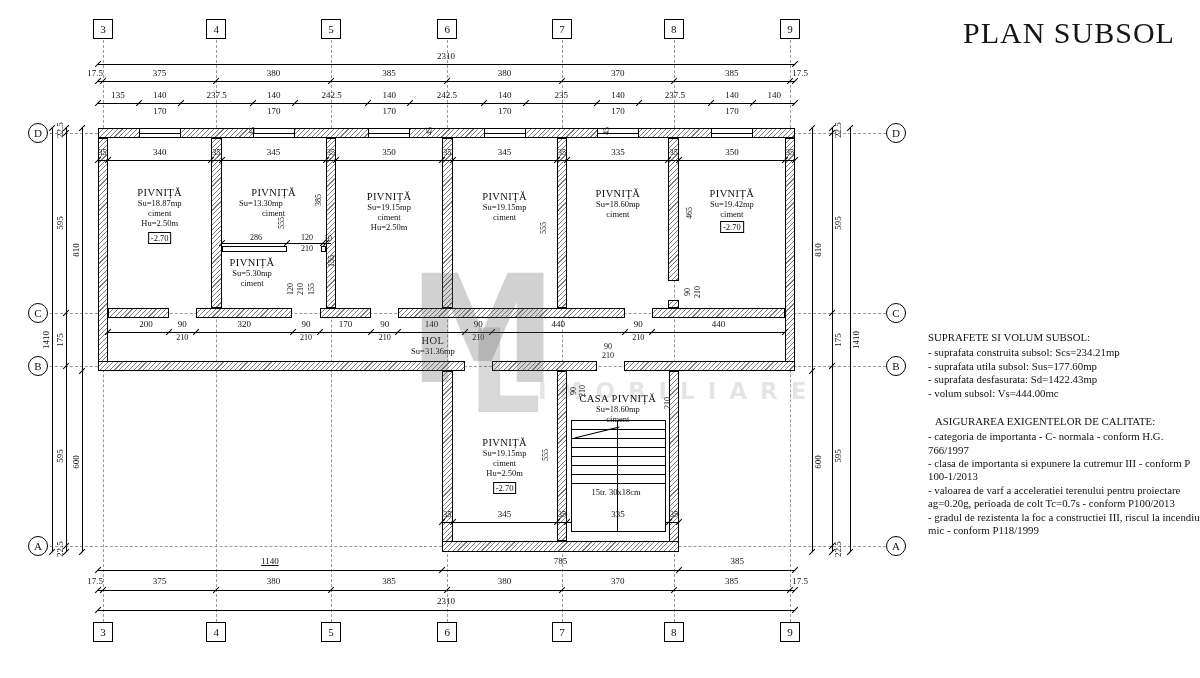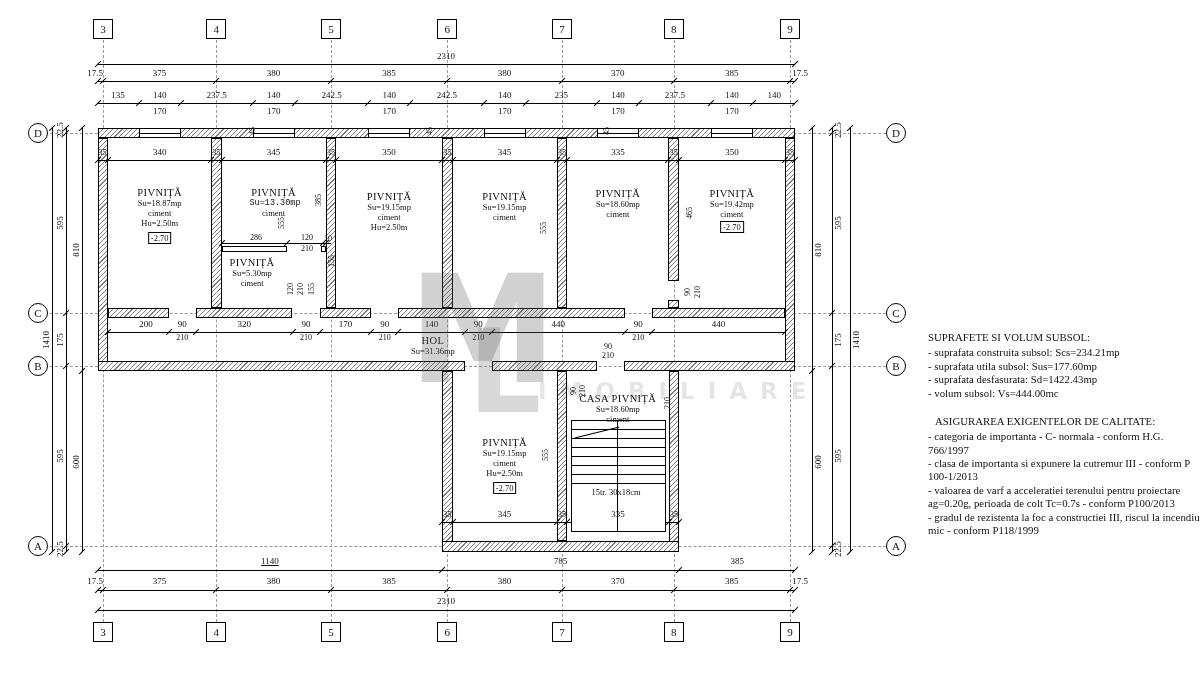--- a/index.html
+++ b/index.html
@@ -31,20 +31,21 @@
        font-size:11px;display:flex;align-items:center;justify-content:center;transform:translate(-50%,-50%);z-index:6;}
   .bub.circ{border-radius:50%;}
   .stair{position:absolute;box-sizing:border-box;border:1px solid #000;z-index:3;background:#fff;}
   .sline{position:absolute;background:#000;z-index:3;}
   .wm{position:absolute;z-index:9;pointer-events:none;font-family:"DejaVu Sans",sans-serif;font-weight:bold;white-space:nowrap;}
 </style>
 </head>
 <body>
 
 <div id="app">
+  <div class="title">PLAN SUBSOL</div>
   <div id="plan">
       <div class="ax v" style="left: 103px; top: 40px; width: 0px; height: 582px;"></div>
       <div class="ax v" style="left: 216.3px; top: 40px; width: 0px; height: 582px;"></div>
       <div class="ax v" style="left: 331px; top: 40px; width: 0px; height: 582px;"></div>
       <div class="ax v" style="left: 447.3px; top: 40px; width: 0px; height: 582px;"></div>
       <div class="ax v" style="left: 562px; top: 40px; width: 0px; height: 582px;"></div>
       <div class="ax v" style="left: 673.7px; top: 40px; width: 0px; height: 582px;"></div>
       <div class="ax v" style="left: 790px; top: 40px; width: 0px; height: 582px;"></div>
       <div class="ax h" style="left: 50px; top: 133px; width: 836px; height: 0px;"></div>
       <div class="ax h" style="left: 50px; top: 313px; width: 836px; height: 0px;"></div>
@@ -349,21 +350,21 @@
       <div class="lb sm" style="left: 328px; top: 238px;">10</div>
       <div class="lb sm" style="left: 307px; top: 248px;">210</div>
       <div class="lb sm" style="left: 608px; top: 346px;">90</div>
       <div class="lb sm" style="left: 608px; top: 355px;">210</div>
       <div class="lb rname" style="left: 159.7px; top: 192px;">PIVNIȚĂ</div>
       <div class="lb rline" style="left: 159.7px; top: 203px;">Su=18.87mp</div>
       <div class="lb rline" style="left: 159.7px; top: 213px;">ciment</div>
       <div class="lb rline" style="left: 159.7px; top: 223px;">Hu=2.50m</div>
       <div class="lb lvl" style="left: 159.7px; top: 238px;">-2.70</div>
       <div class="lb rname" style="left: 273.6px; top: 192px;">PIVNIȚĂ</div>
-      <div class="lb rline" style="left: 275px; top: 203px; font-family: Liberation Mono, monospace;">Su=13.30mp</div>
+      <div class="lb rline" style="left: 261px; top: 203px;">Su=13.30mp</div>
       <div class="lb rline" style="left: 273.6px; top: 213px;">ciment</div>
       <div class="lb rname" style="left: 252px; top: 262px;">PIVNIȚĂ</div>
       <div class="lb rline" style="left: 252px; top: 273px;">Su=5.30mp</div>
       <div class="lb rline" style="left: 252px; top: 283px;">ciment</div>
       <div class="lb rname" style="left: 389.1px; top: 196px;">PIVNIȚĂ</div>
       <div class="lb rline" style="left: 389.1px; top: 207px;">Su=19.15mp</div>
       <div class="lb rline" style="left: 389.1px; top: 217px;">ciment</div>
       <div class="lb rline" style="left: 389.1px; top: 227px;">Hu=2.50m</div>
       <div class="lb rname" style="left: 504.6px; top: 196px;">PIVNIȚĂ</div>
       <div class="lb rline" style="left: 504.6px; top: 207px;">Su=19.15mp</div>

